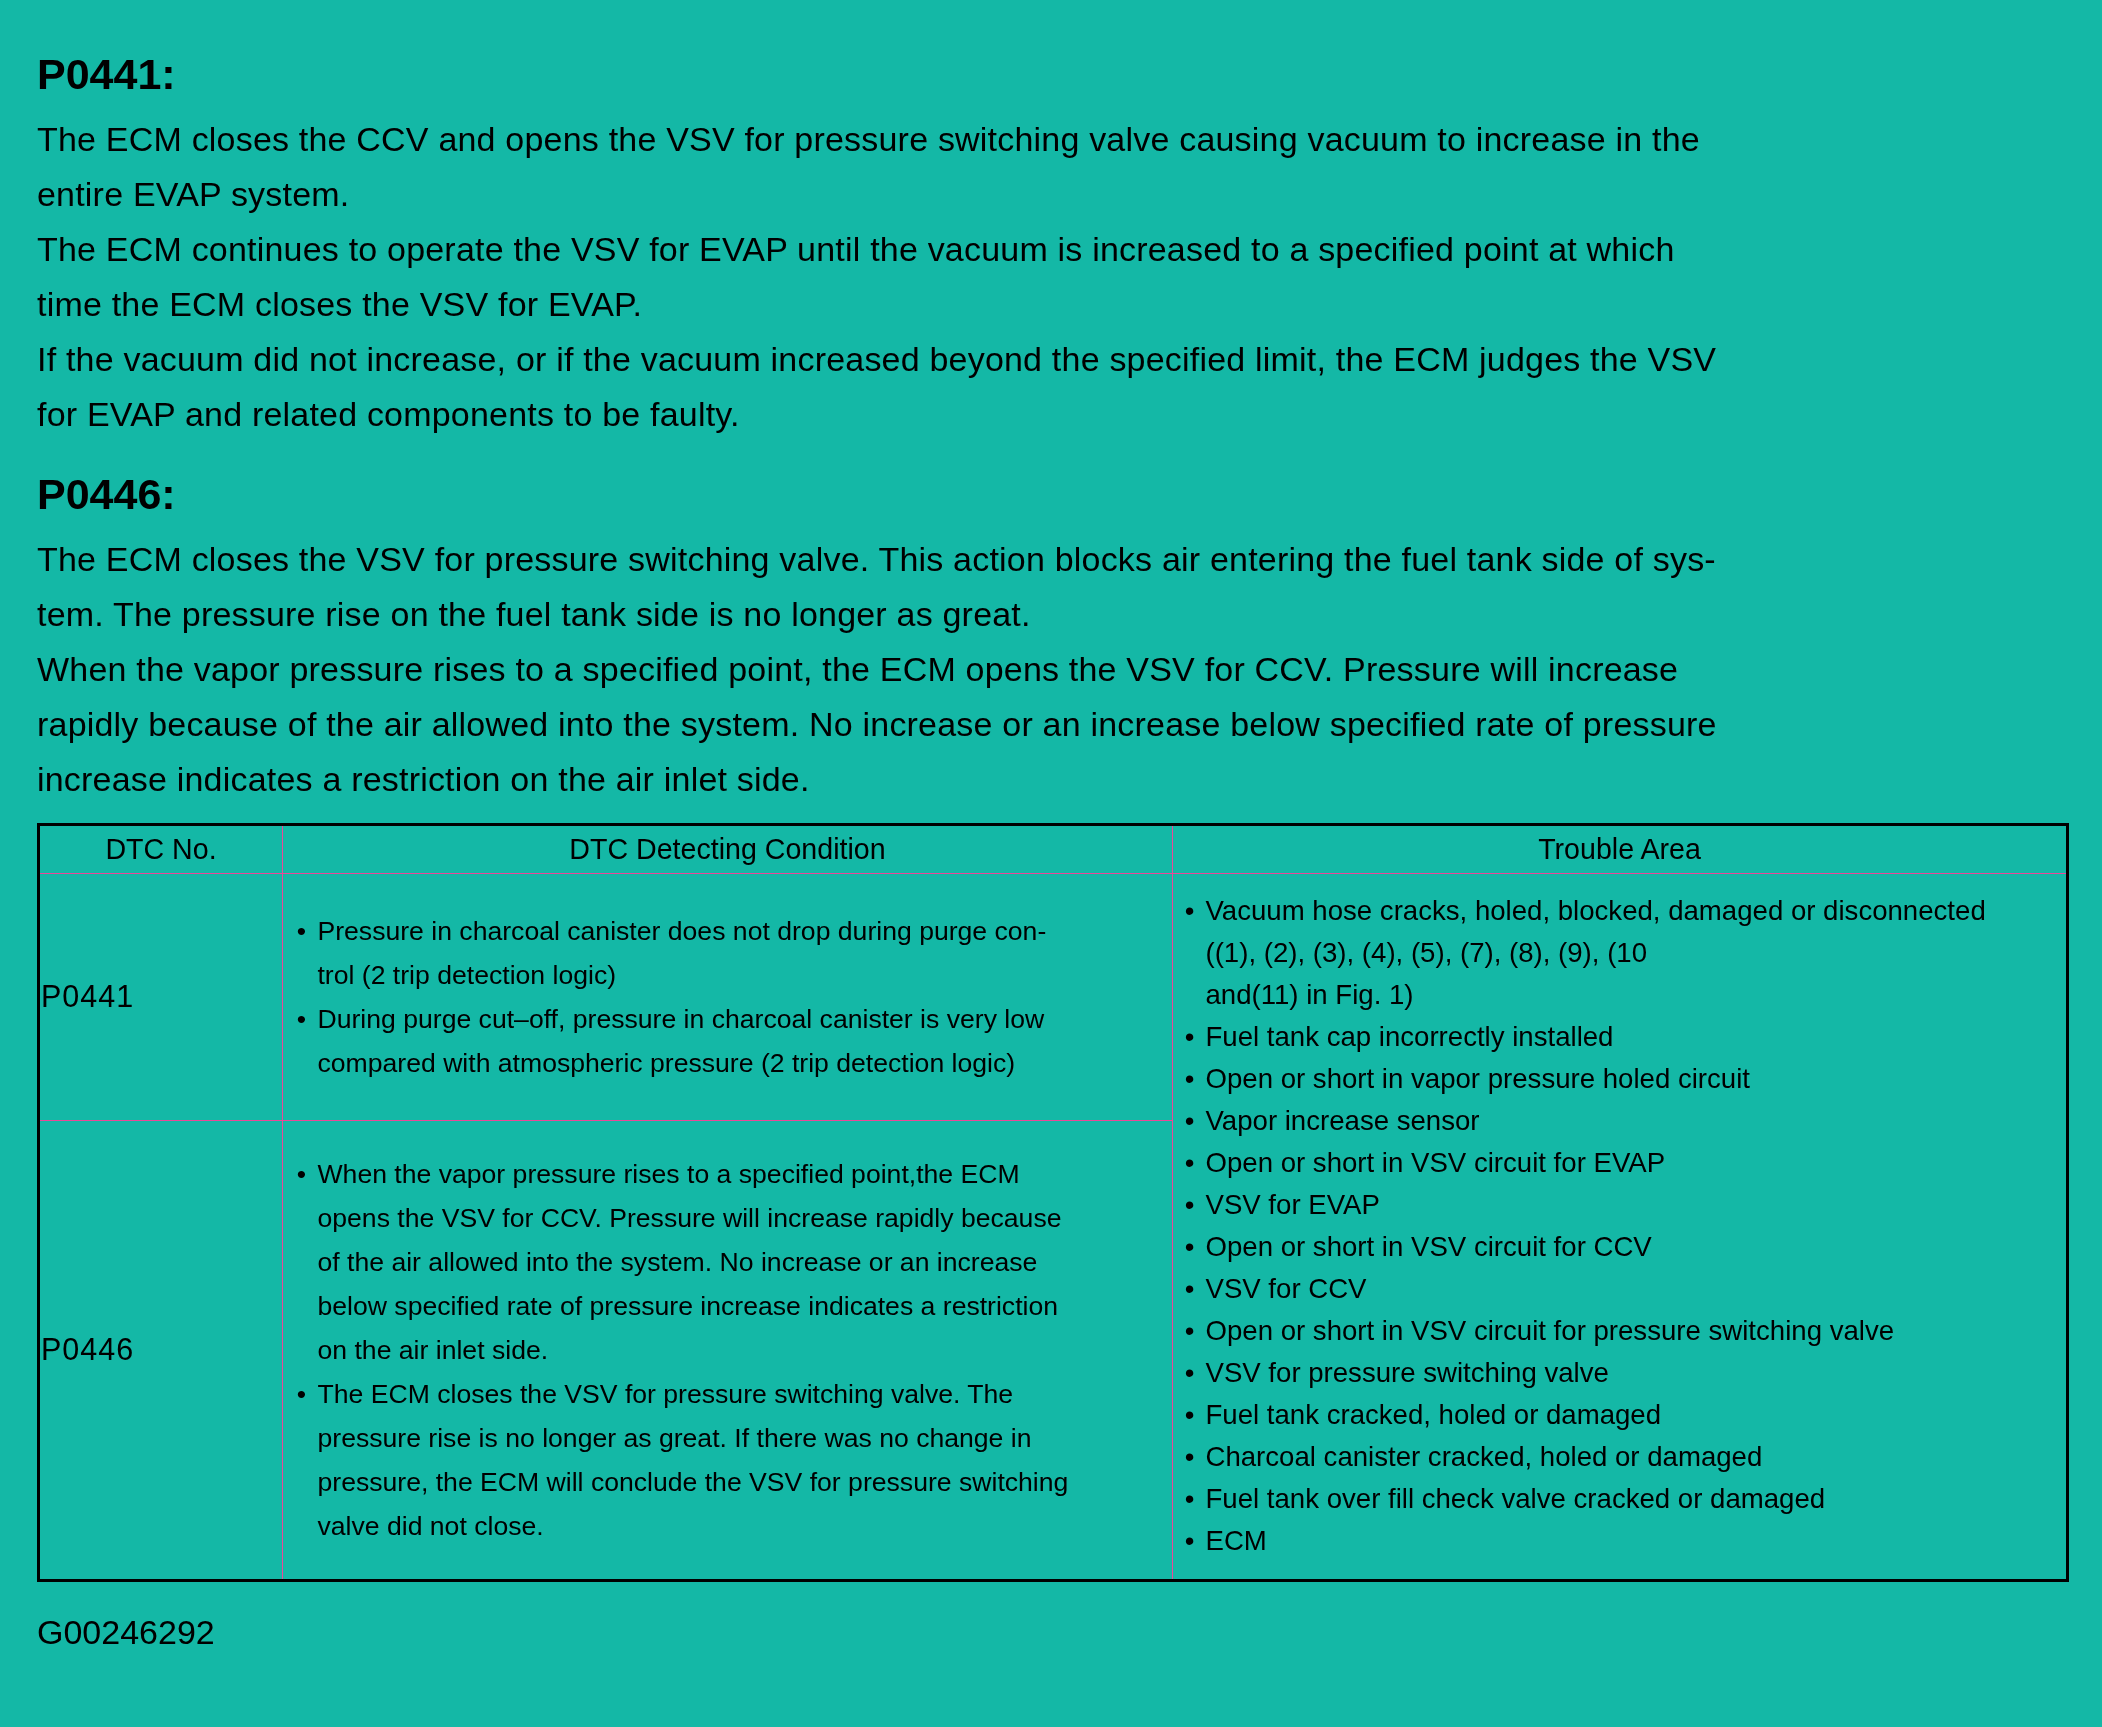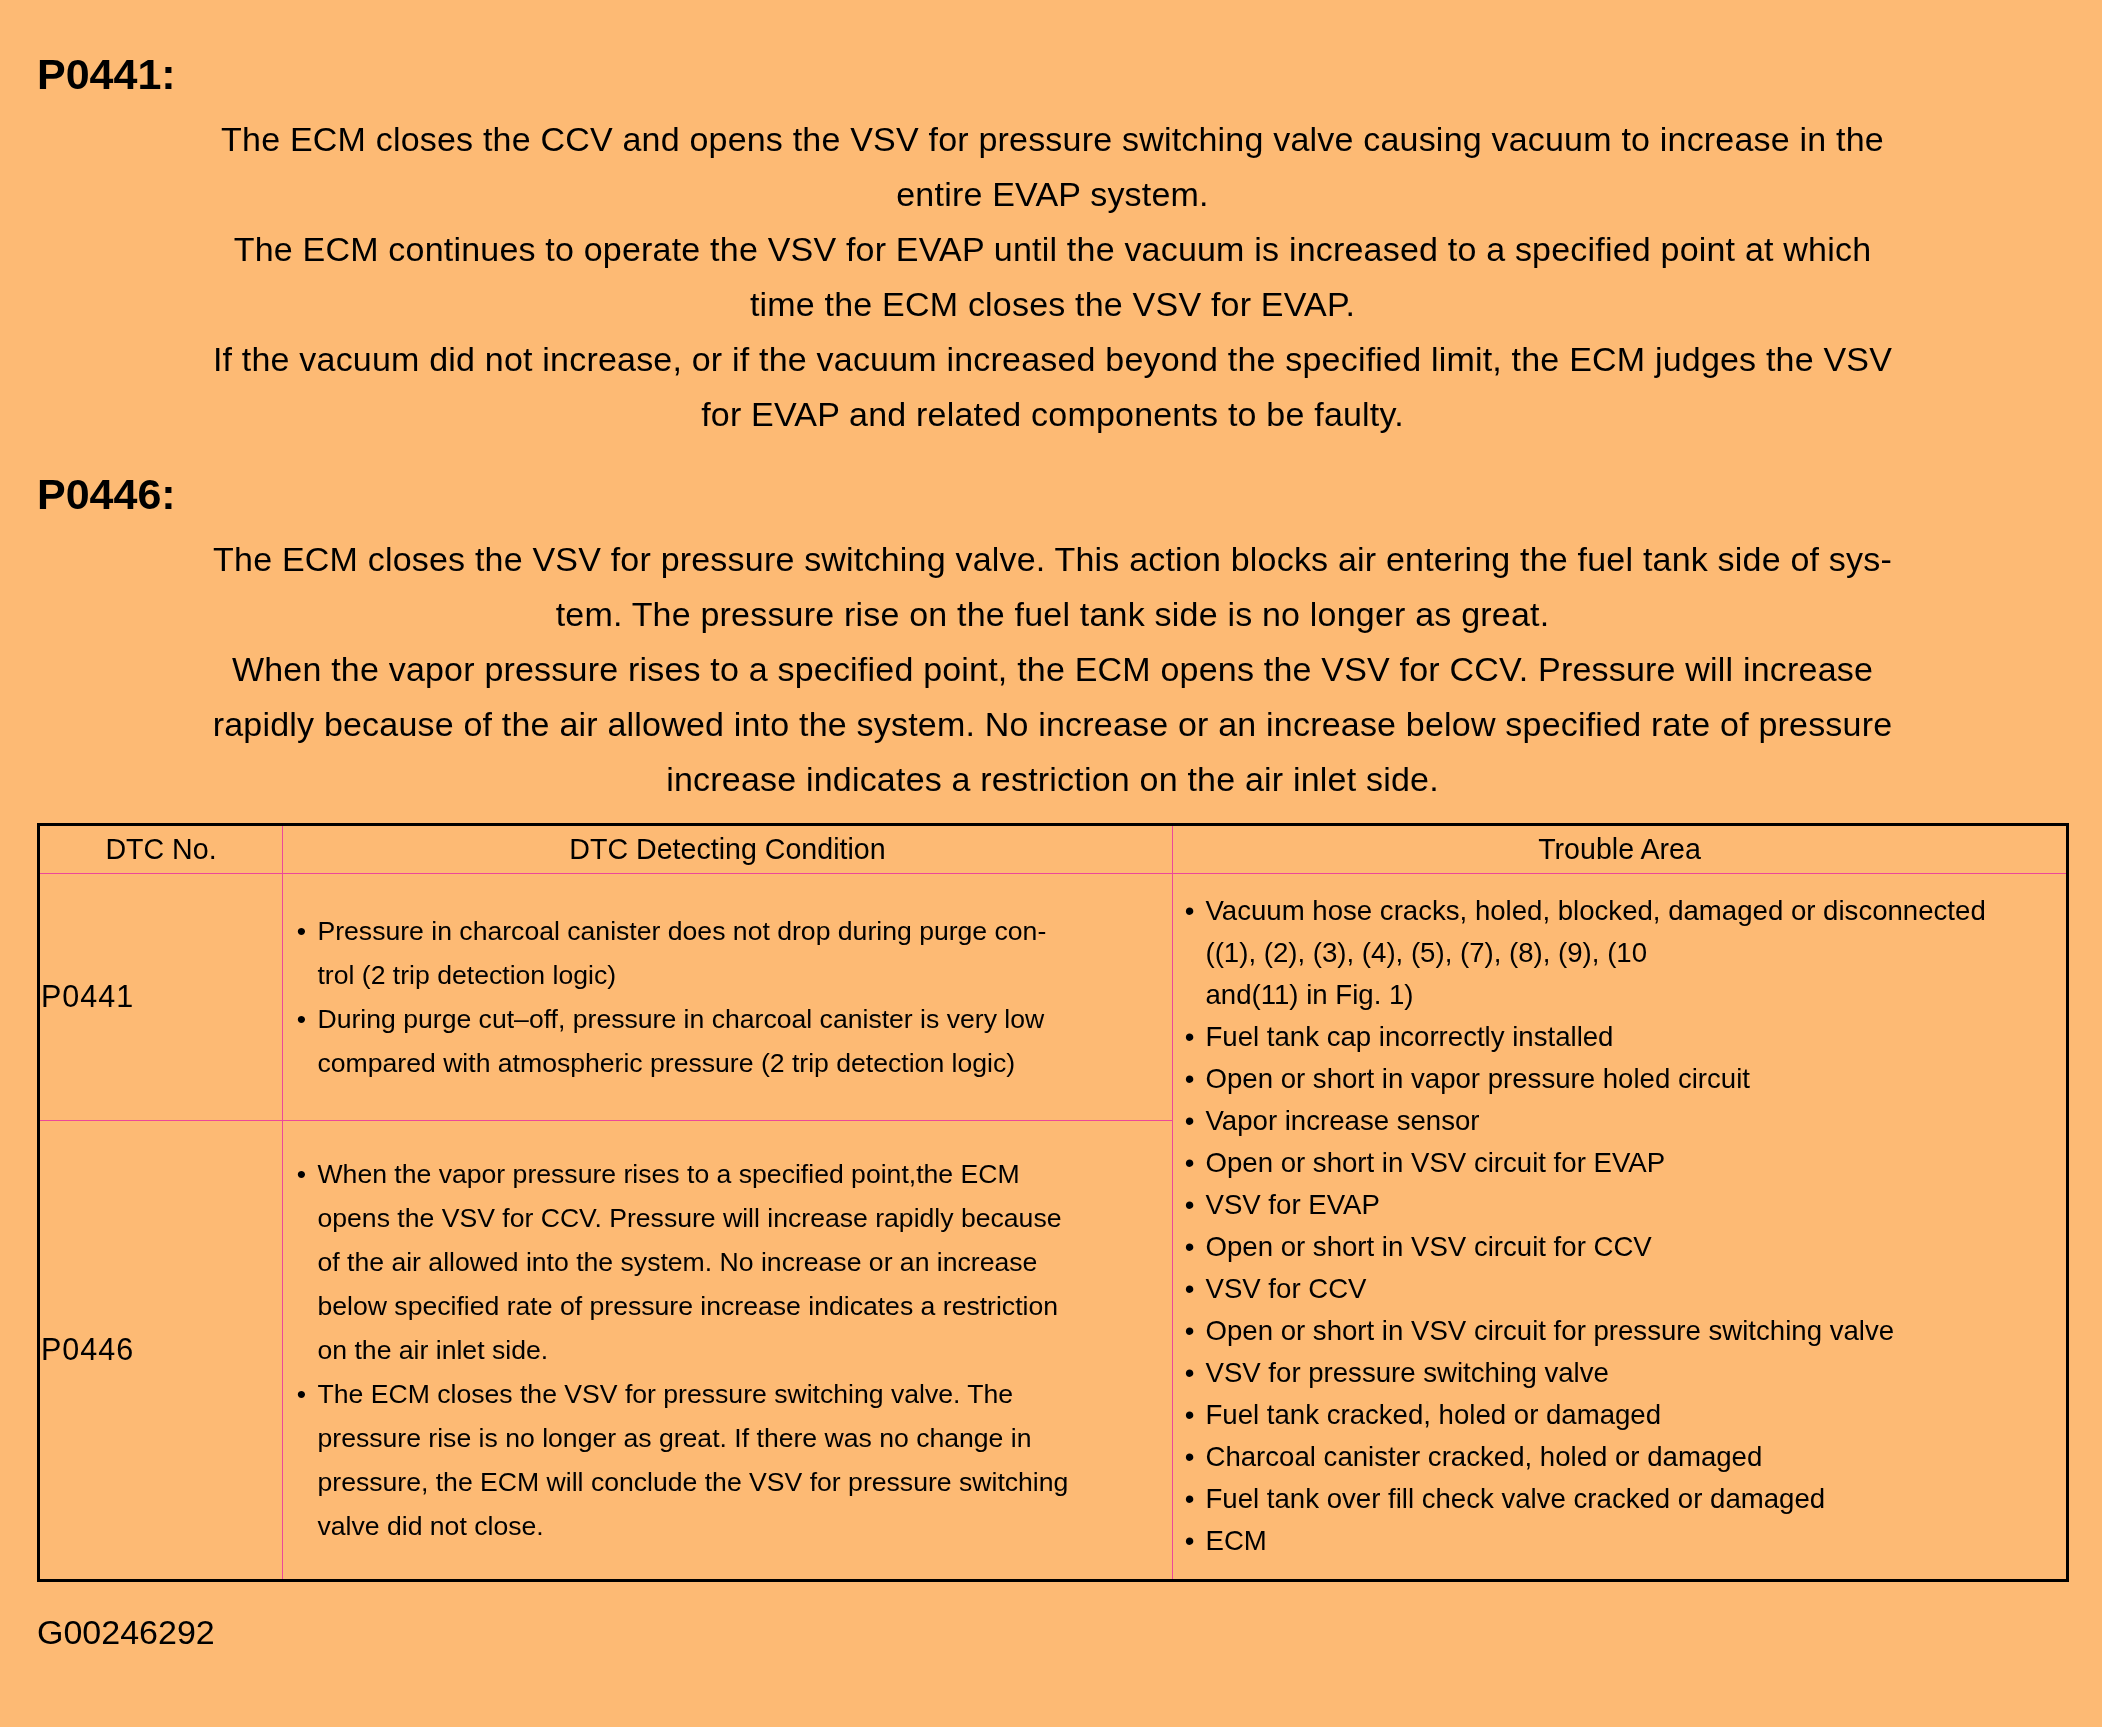--- a/index.html
+++ b/index.html
@@ -1,20 +1,20 @@
 <!DOCTYPE html>
 <html><head>
 <meta charset="utf-8">
 <style>
   html,body{margin:0;padding:0;background:#ffffff;}
   .page{
     position:relative;
     width:2102px;
     height:1728px;
-    background:#fdba74;
+    background:#14b8a6;
     color:#000000;
     font-family:"Liberation Sans", sans-serif;
     overflow:hidden;
   }
   .content{
     position:absolute;
     left:37px;
     top:49px;
     width:2031px;
   }
@@ -26,21 +26,20 @@
   }
   .code-heading.second{
     margin-top:27.6px;
   }
   .para{
     font-size:34px;
     line-height:55px;
     margin:0;
     white-space:pre-line;
     letter-spacing:0.2px;
-    text-align:center;
   }
   table.dtc-table{
     margin-top:15.8px;
     border-collapse:collapse;
     width:2029px;
     table-layout:fixed;
     border:3.9px solid #000;
   }
   .dtc-table th, .dtc-table td{
     border:1px solid #ec4899;

